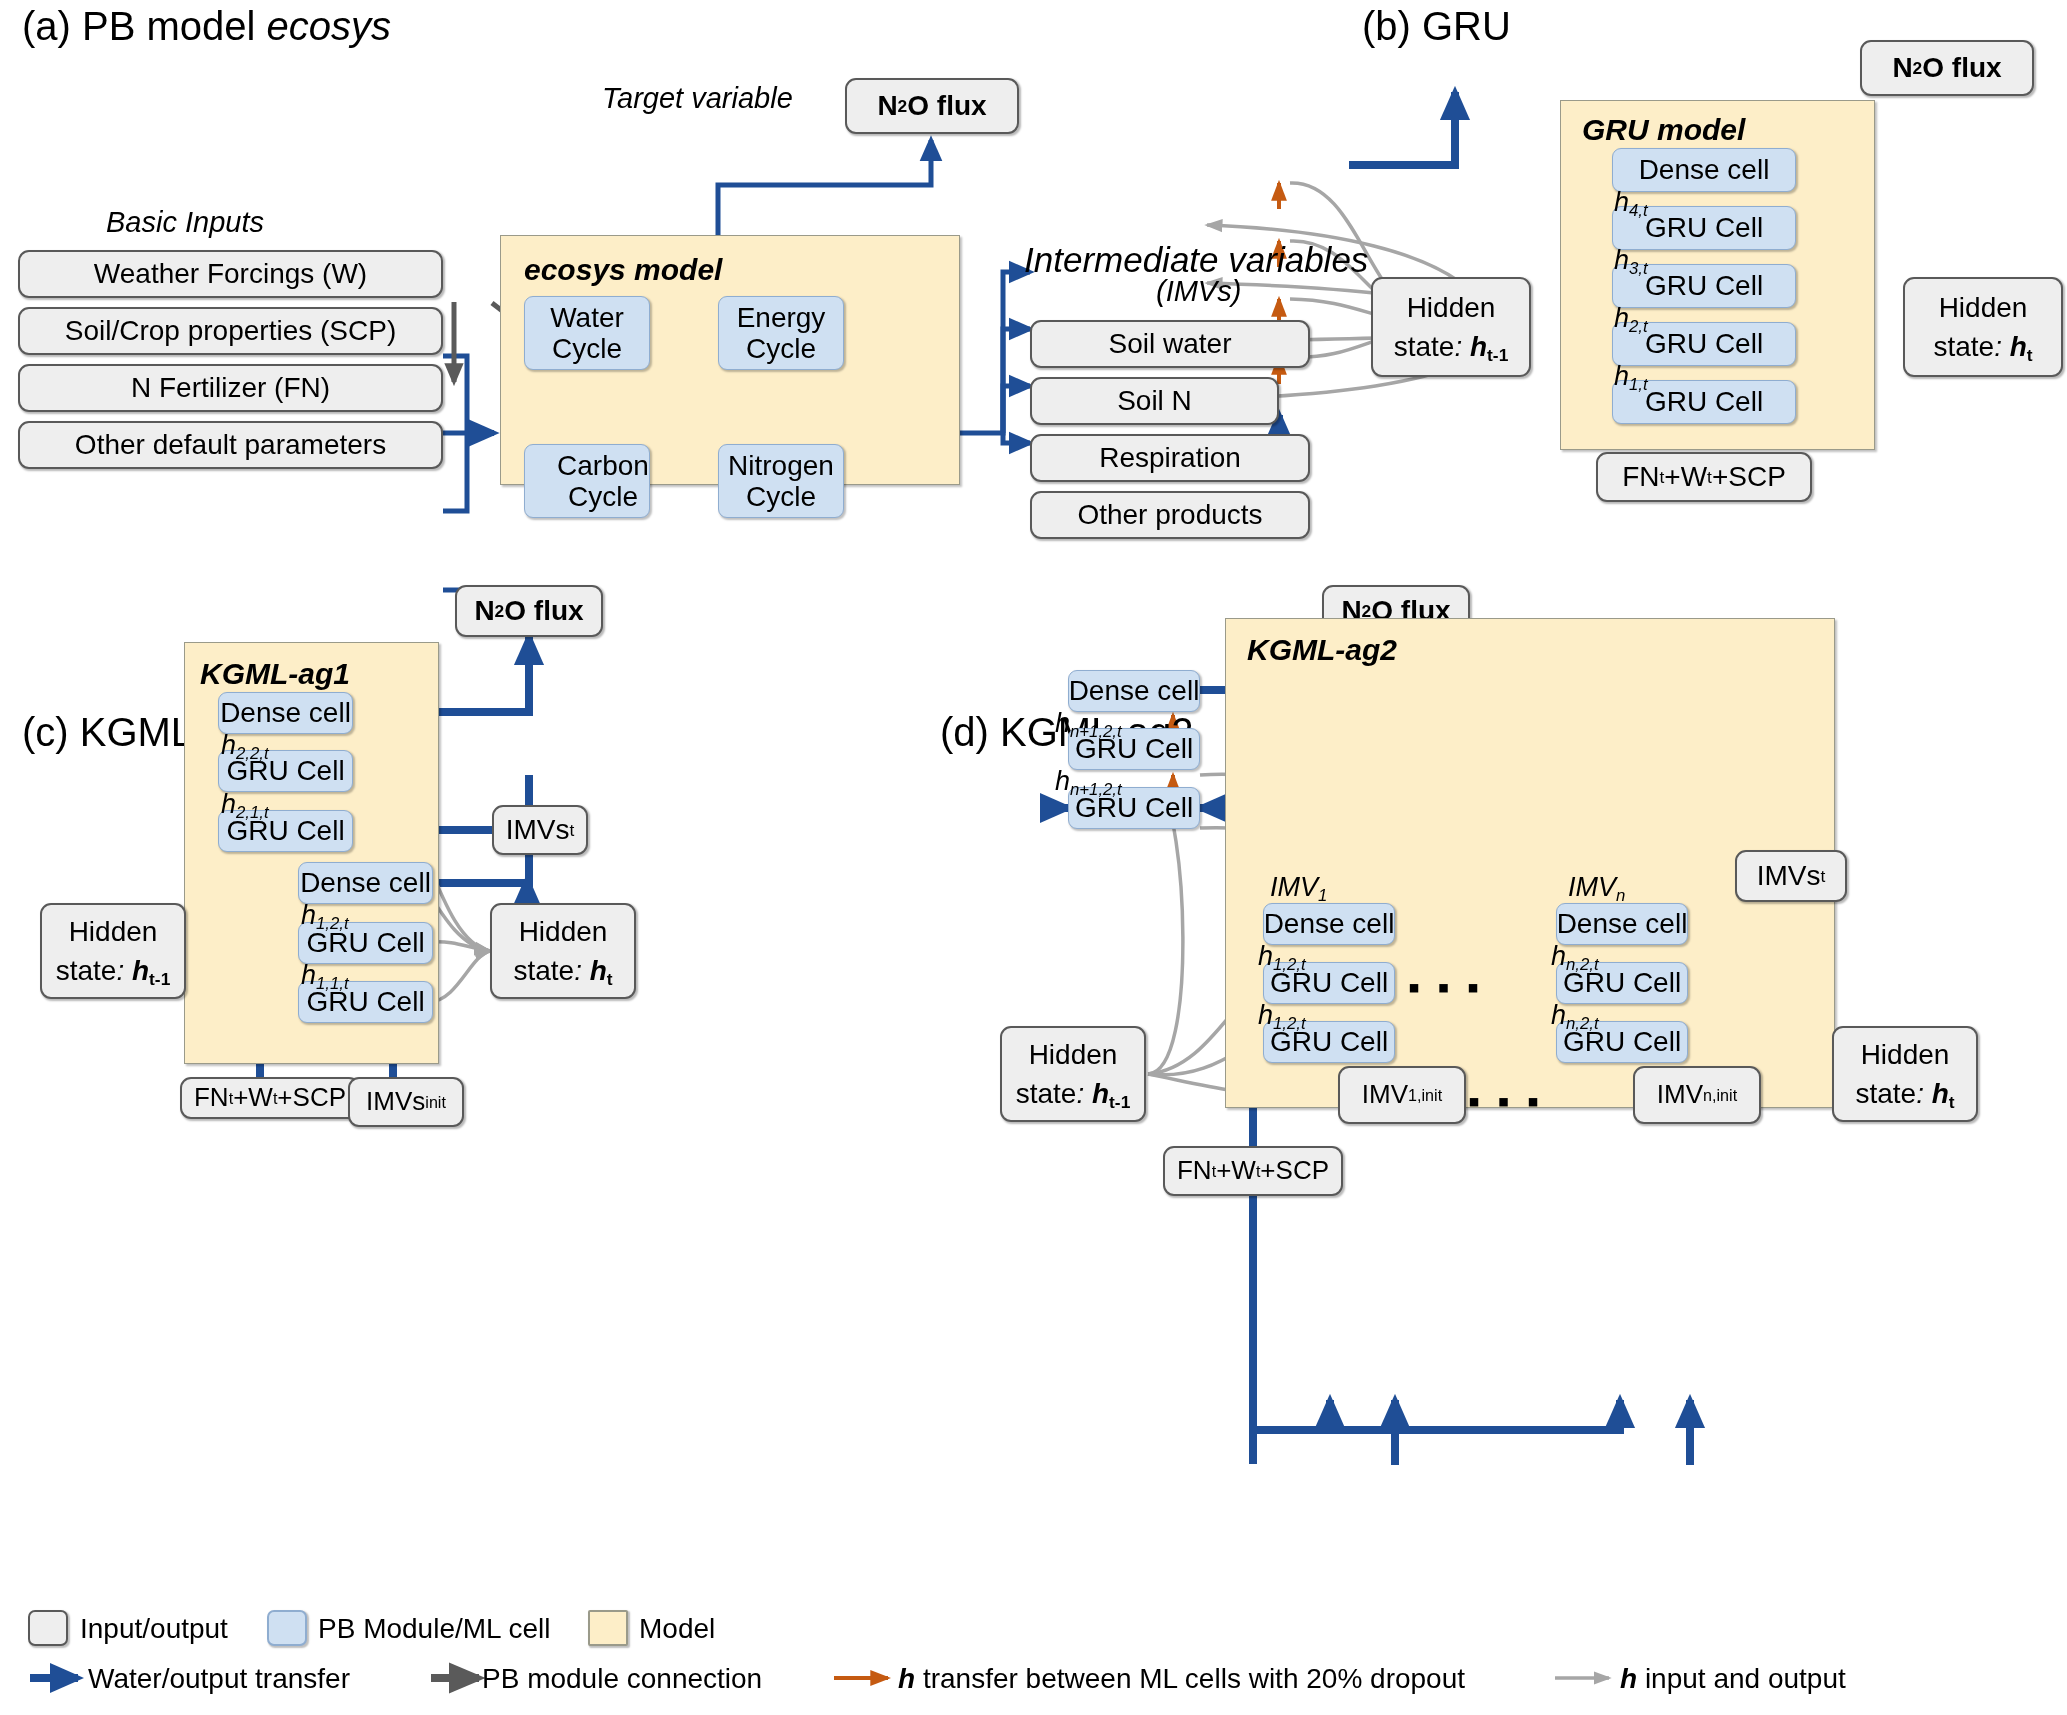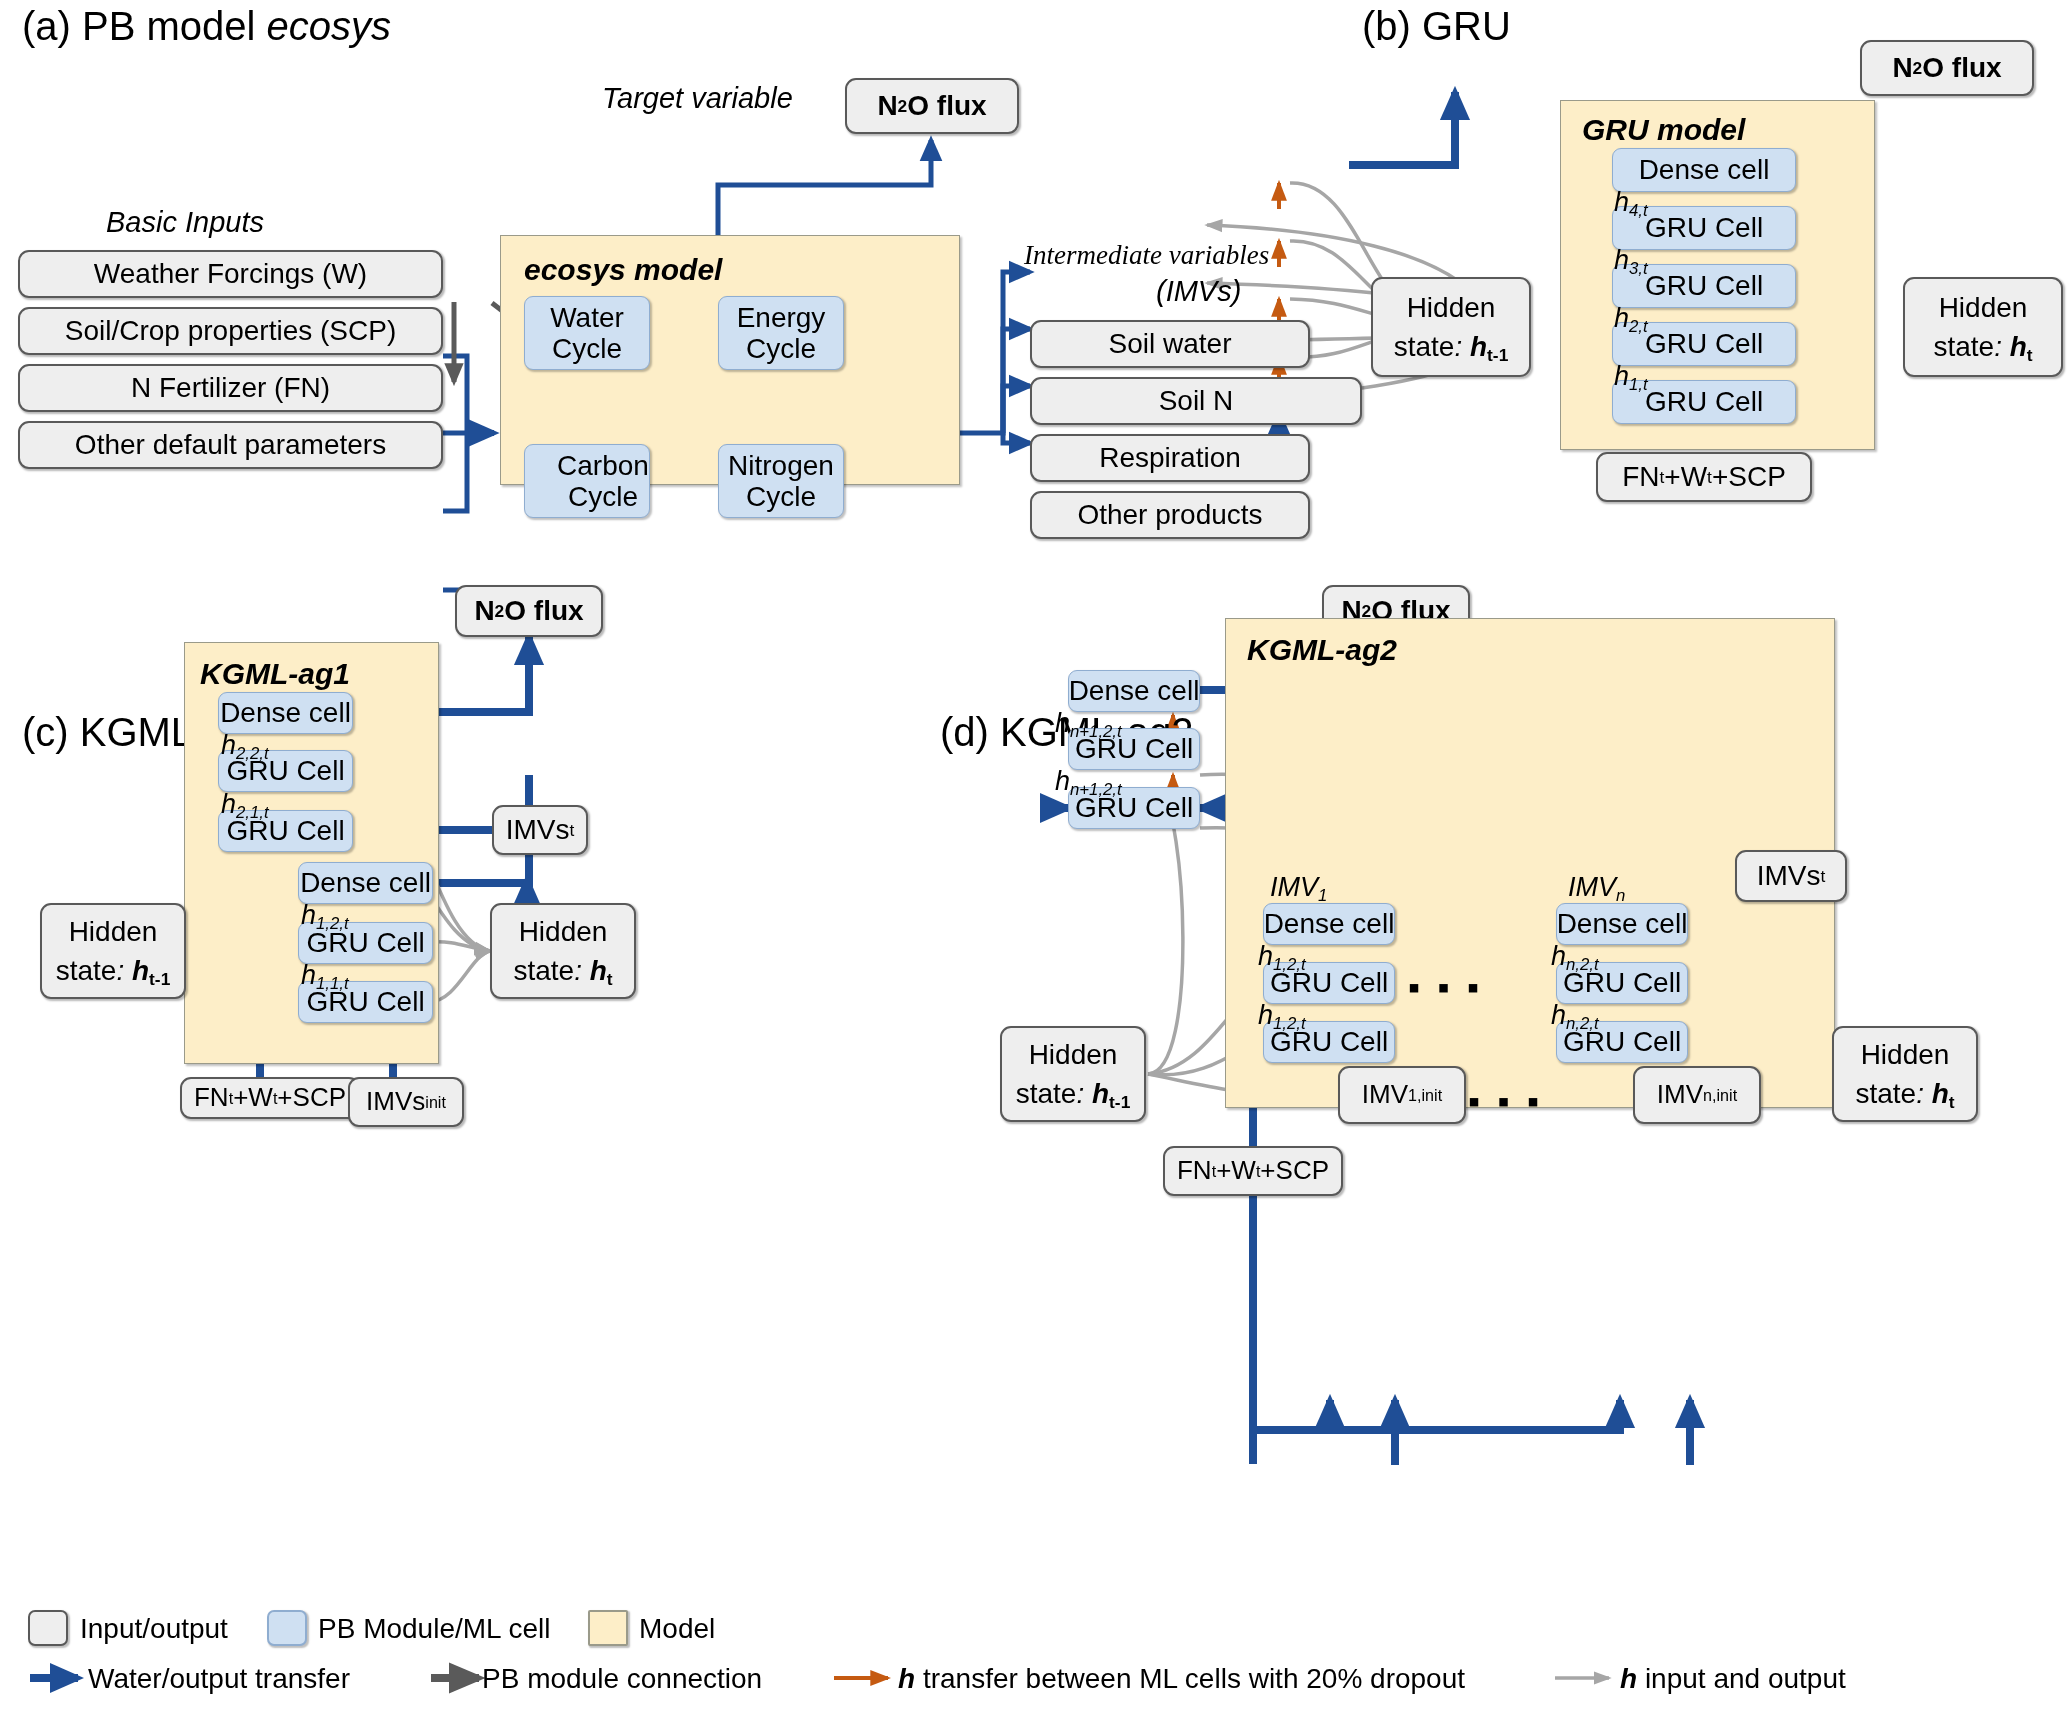--- a/index.html
+++ b/index.html
@@ -223,25 +223,25 @@
   </div>
 <div class="cellbox" style="left:524px;top:444px;width:126px;height:74px;flex-direction:column;padding-left:32px;">
     <span>Carbon</span>
     <span>Cycle</span>
   </div>
 <div class="cellbox" style="left:718px;top:444px;width:126px;height:74px;flex-direction:column;">
     <span>Nitrogen</span>
     <span>Cycle</span>
   </div>
 
-<div class="lbl it" style="left:1024px;top:240px;font-size:27px;font-family:Liberation Serif, serif;">Intermediate variables</div>
+<div class="lbl it" style="left:1024px;top:240px;font-size:35px;">Intermediate variables</div>
 <div class="lbl it" style="left:1156px;top:275px;font-size:29px;">(IMVs)</div>
 
 <div class="iobox" style="left:1030px;top:320px;width:280px;height:48px;">Soil water</div>
-<div class="iobox" style="left:1030px;top:377px;width:332px;height:48px;">Soil N</div>
+<div class="iobox" style="left:1030px;top:377px;width:249px;height:48px;">Soil N</div>
 <div class="iobox" style="left:1030px;top:434px;width:280px;height:48px;">Respiration</div>
 <div class="iobox" style="left:1030px;top:491px;width:280px;height:48px;">Other products</div>
 
 <div class="caption abs" style="left:1362px;top:4px;">(b) GRU</div>
 <div class="iobox" style="left:1860px;top:40px;width:174px;height:56px;font-weight:bold;">N<sub>2</sub>O flux</div>
 
 <div class="modelbox" style="left:1560px;top:100px;width:315px;height:350px;"></div>
 <div class="modeltitle" style="left:1582px;top:113px;">GRU model</div>
 
 <div class="cellbox" style="left:1612px;top:148px;width:184px;height:44px;">Dense cell</div>

